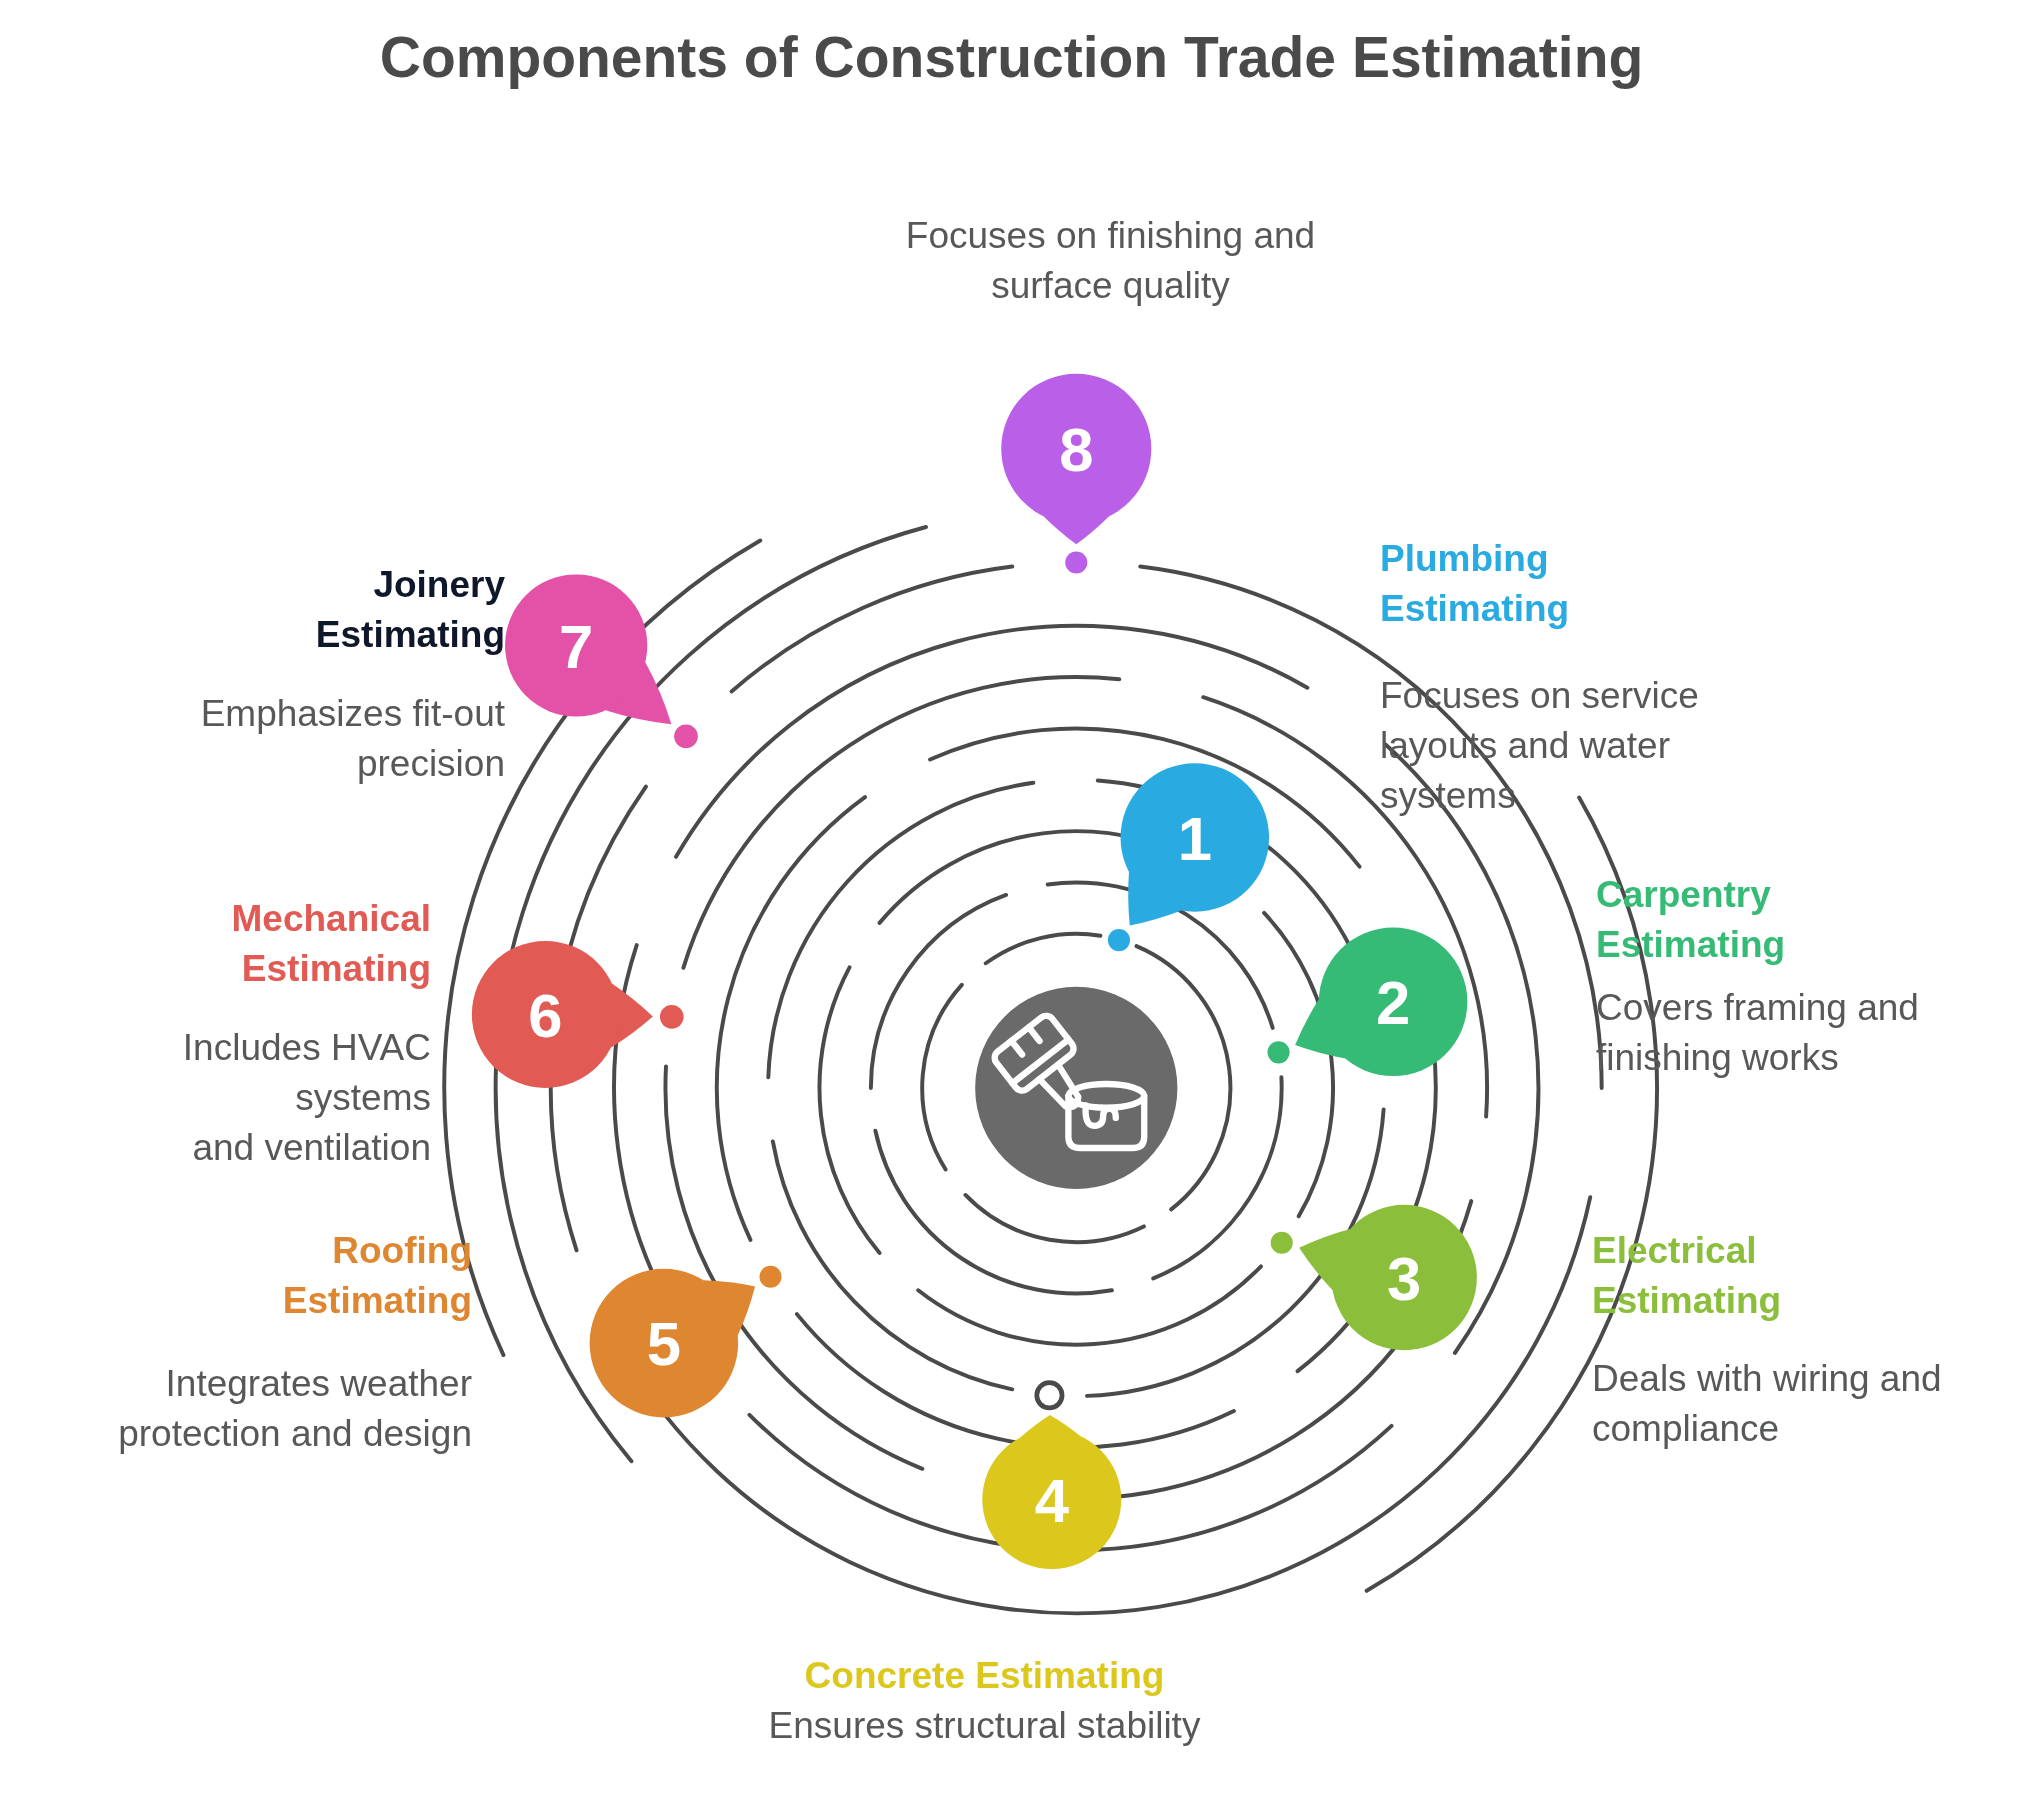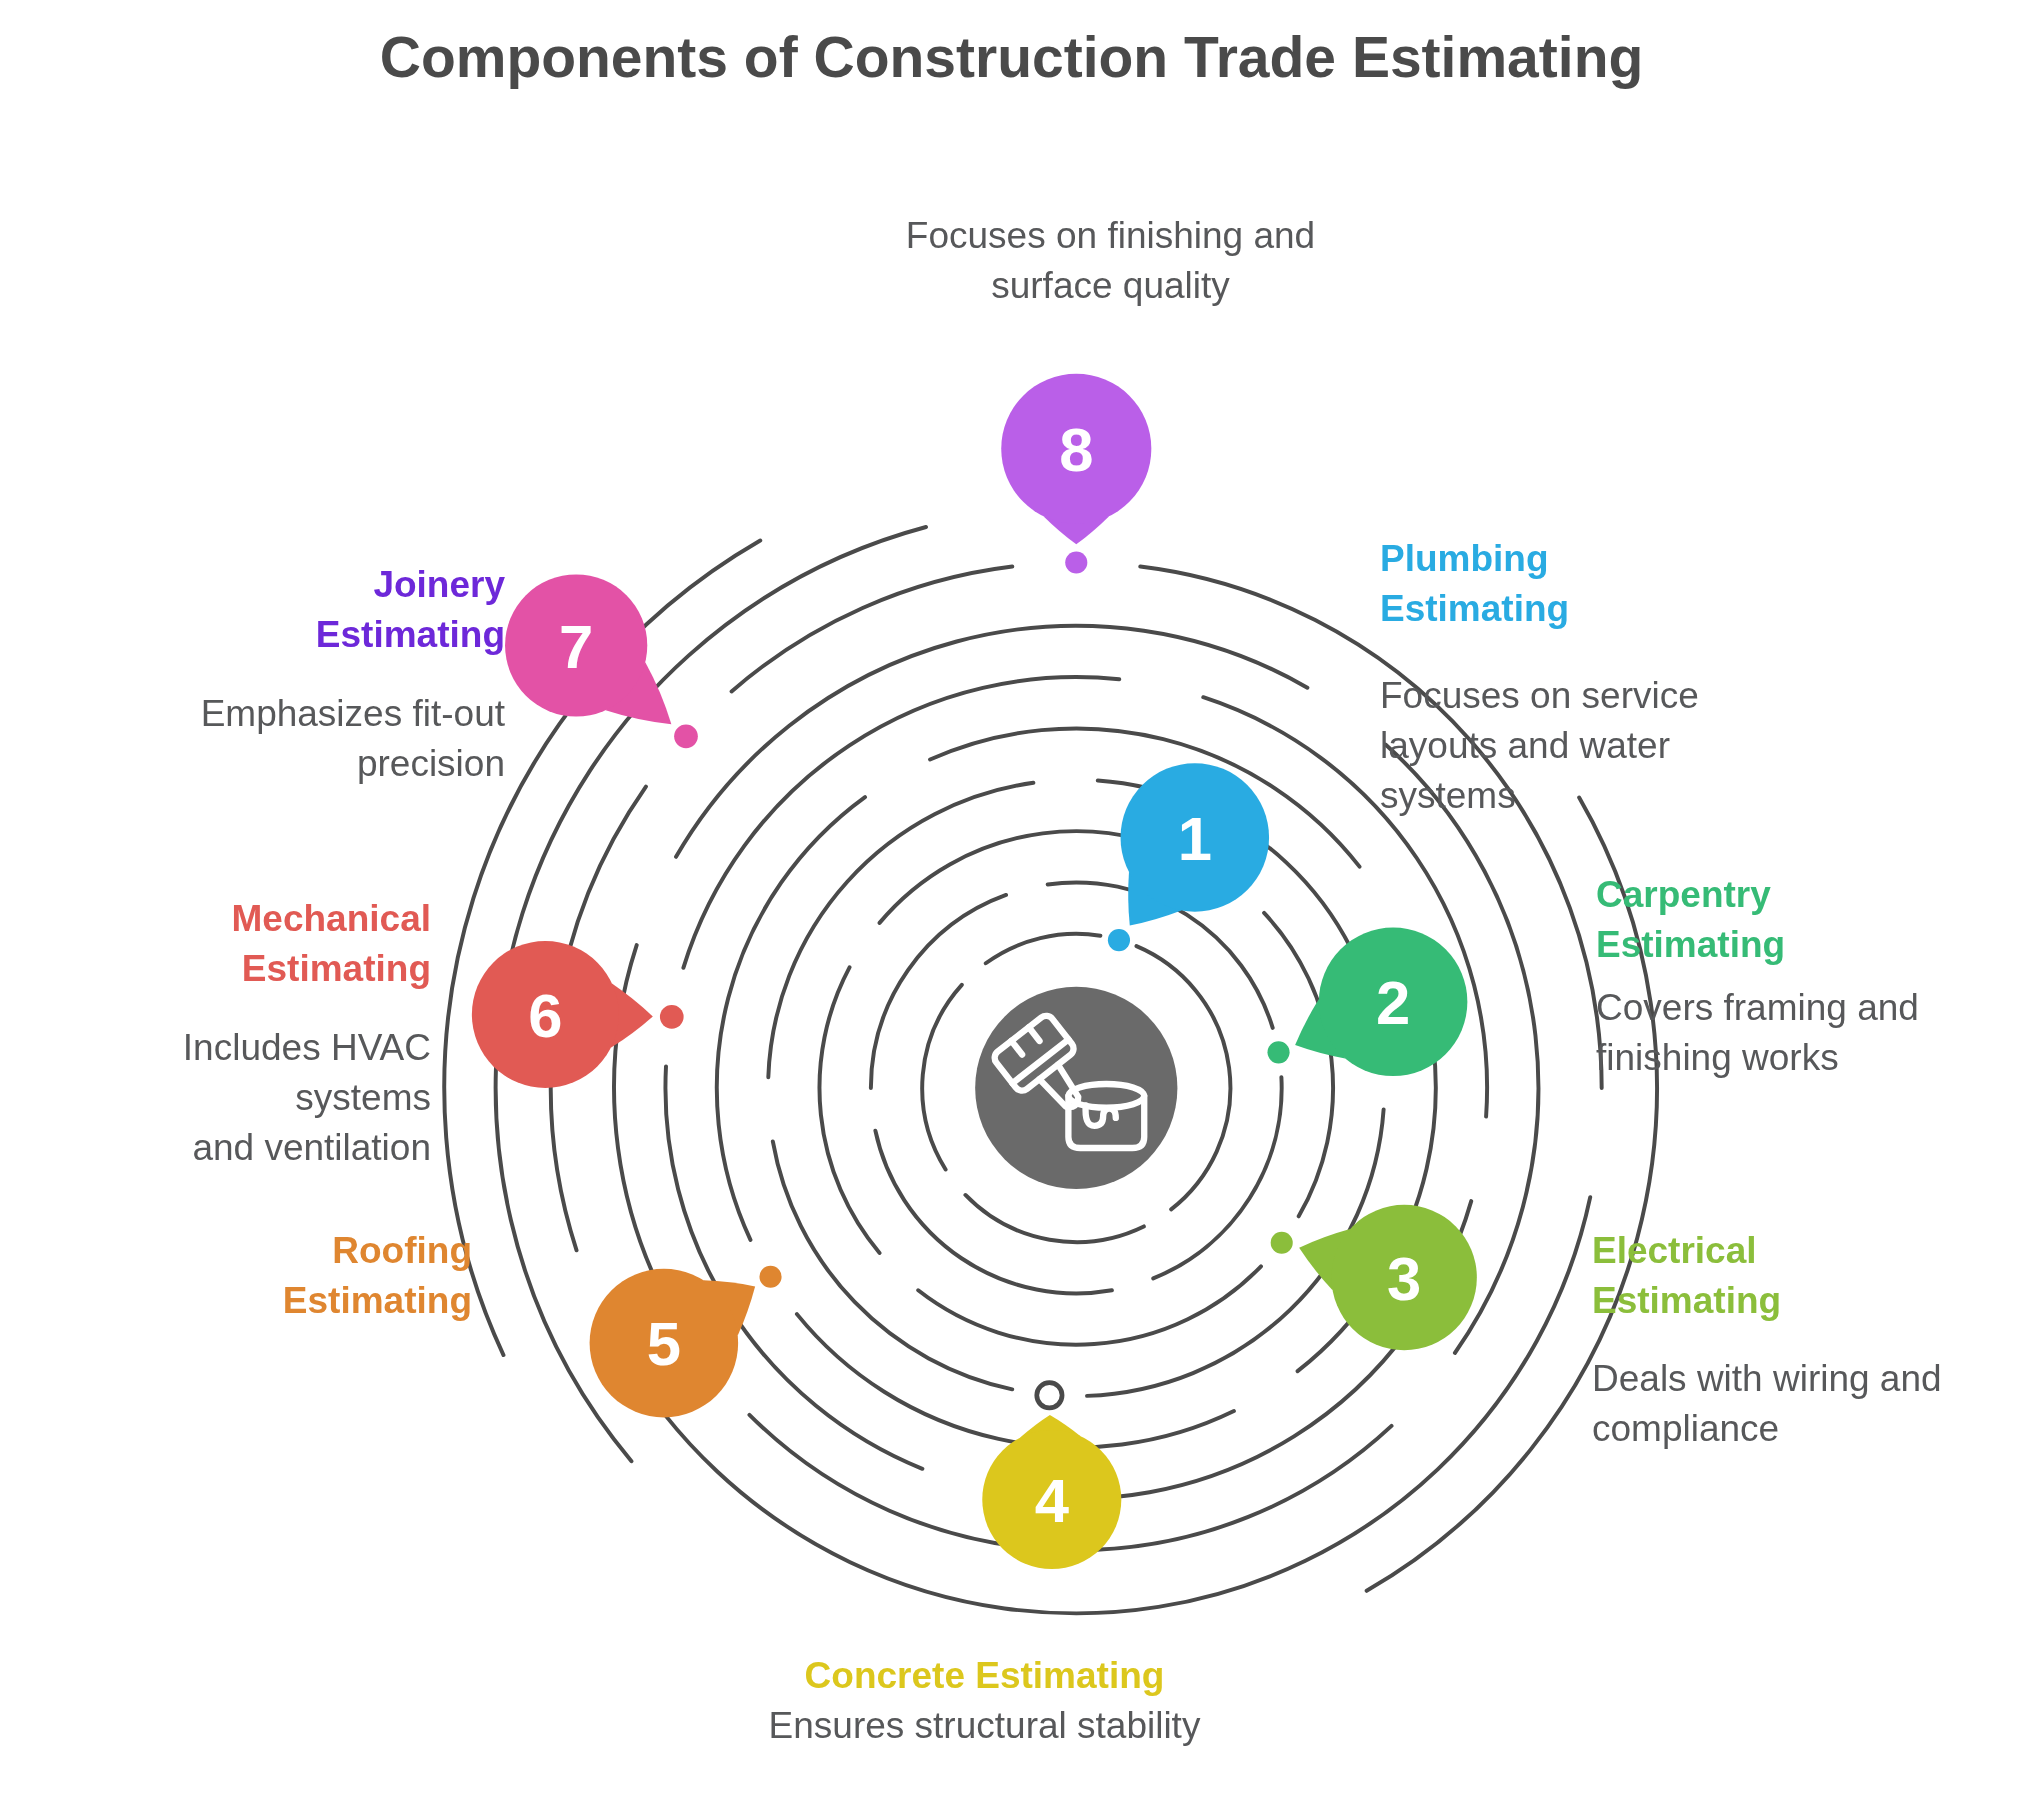--- a/index.html
+++ b/index.html
@@ -158,31 +158,33 @@
   </div>
 
   <div class="label align-center" style="left:708px;top:1651px;width:553px">
     <div class="ltitle" style="color: rgb(220, 199, 29);">Concrete Estimating</div>
     <div class="ldesc" style="">Ensures structural stability</div>
   </div>
 
   <div class="label align-right" style="left:30px;top:1226px;width:442px">
     <div class="ltitle" style="color: rgb(223, 134, 48);">Roofing
 Estimating</div>
+    <div class="ldesc" style="margin-top:32px">Integrates weather
+protection and design</div>
   </div>
 
   <div class="label align-right" style="left:83px;top:894px;width:348px">
     <div class="ltitle" style="color: rgb(225, 90, 84);">Mechanical
 Estimating</div>
     <div class="ldesc" style="margin-top:28.4px">Includes HVAC systems
 and ventilation</div>
   </div>
 
   <div class="label align-right" style="left:142px;top:560px;width:363px">
-    <div class="ltitle" style="color: #6d28d9;">Joinery
+    <div class="ltitle" style="color: #0f172a;">Joinery
 Estimating</div>
     <div class="ldesc" style="margin-top:28.4px">Emphasizes fit-out
 precision</div>
   </div>
 
   <div class="label align-center" style="left:818px;top:185px;width:585px">
     <div class="ldesc" style="margin-top:26px">Focuses on finishing and
 surface quality</div>
   </div>
 

